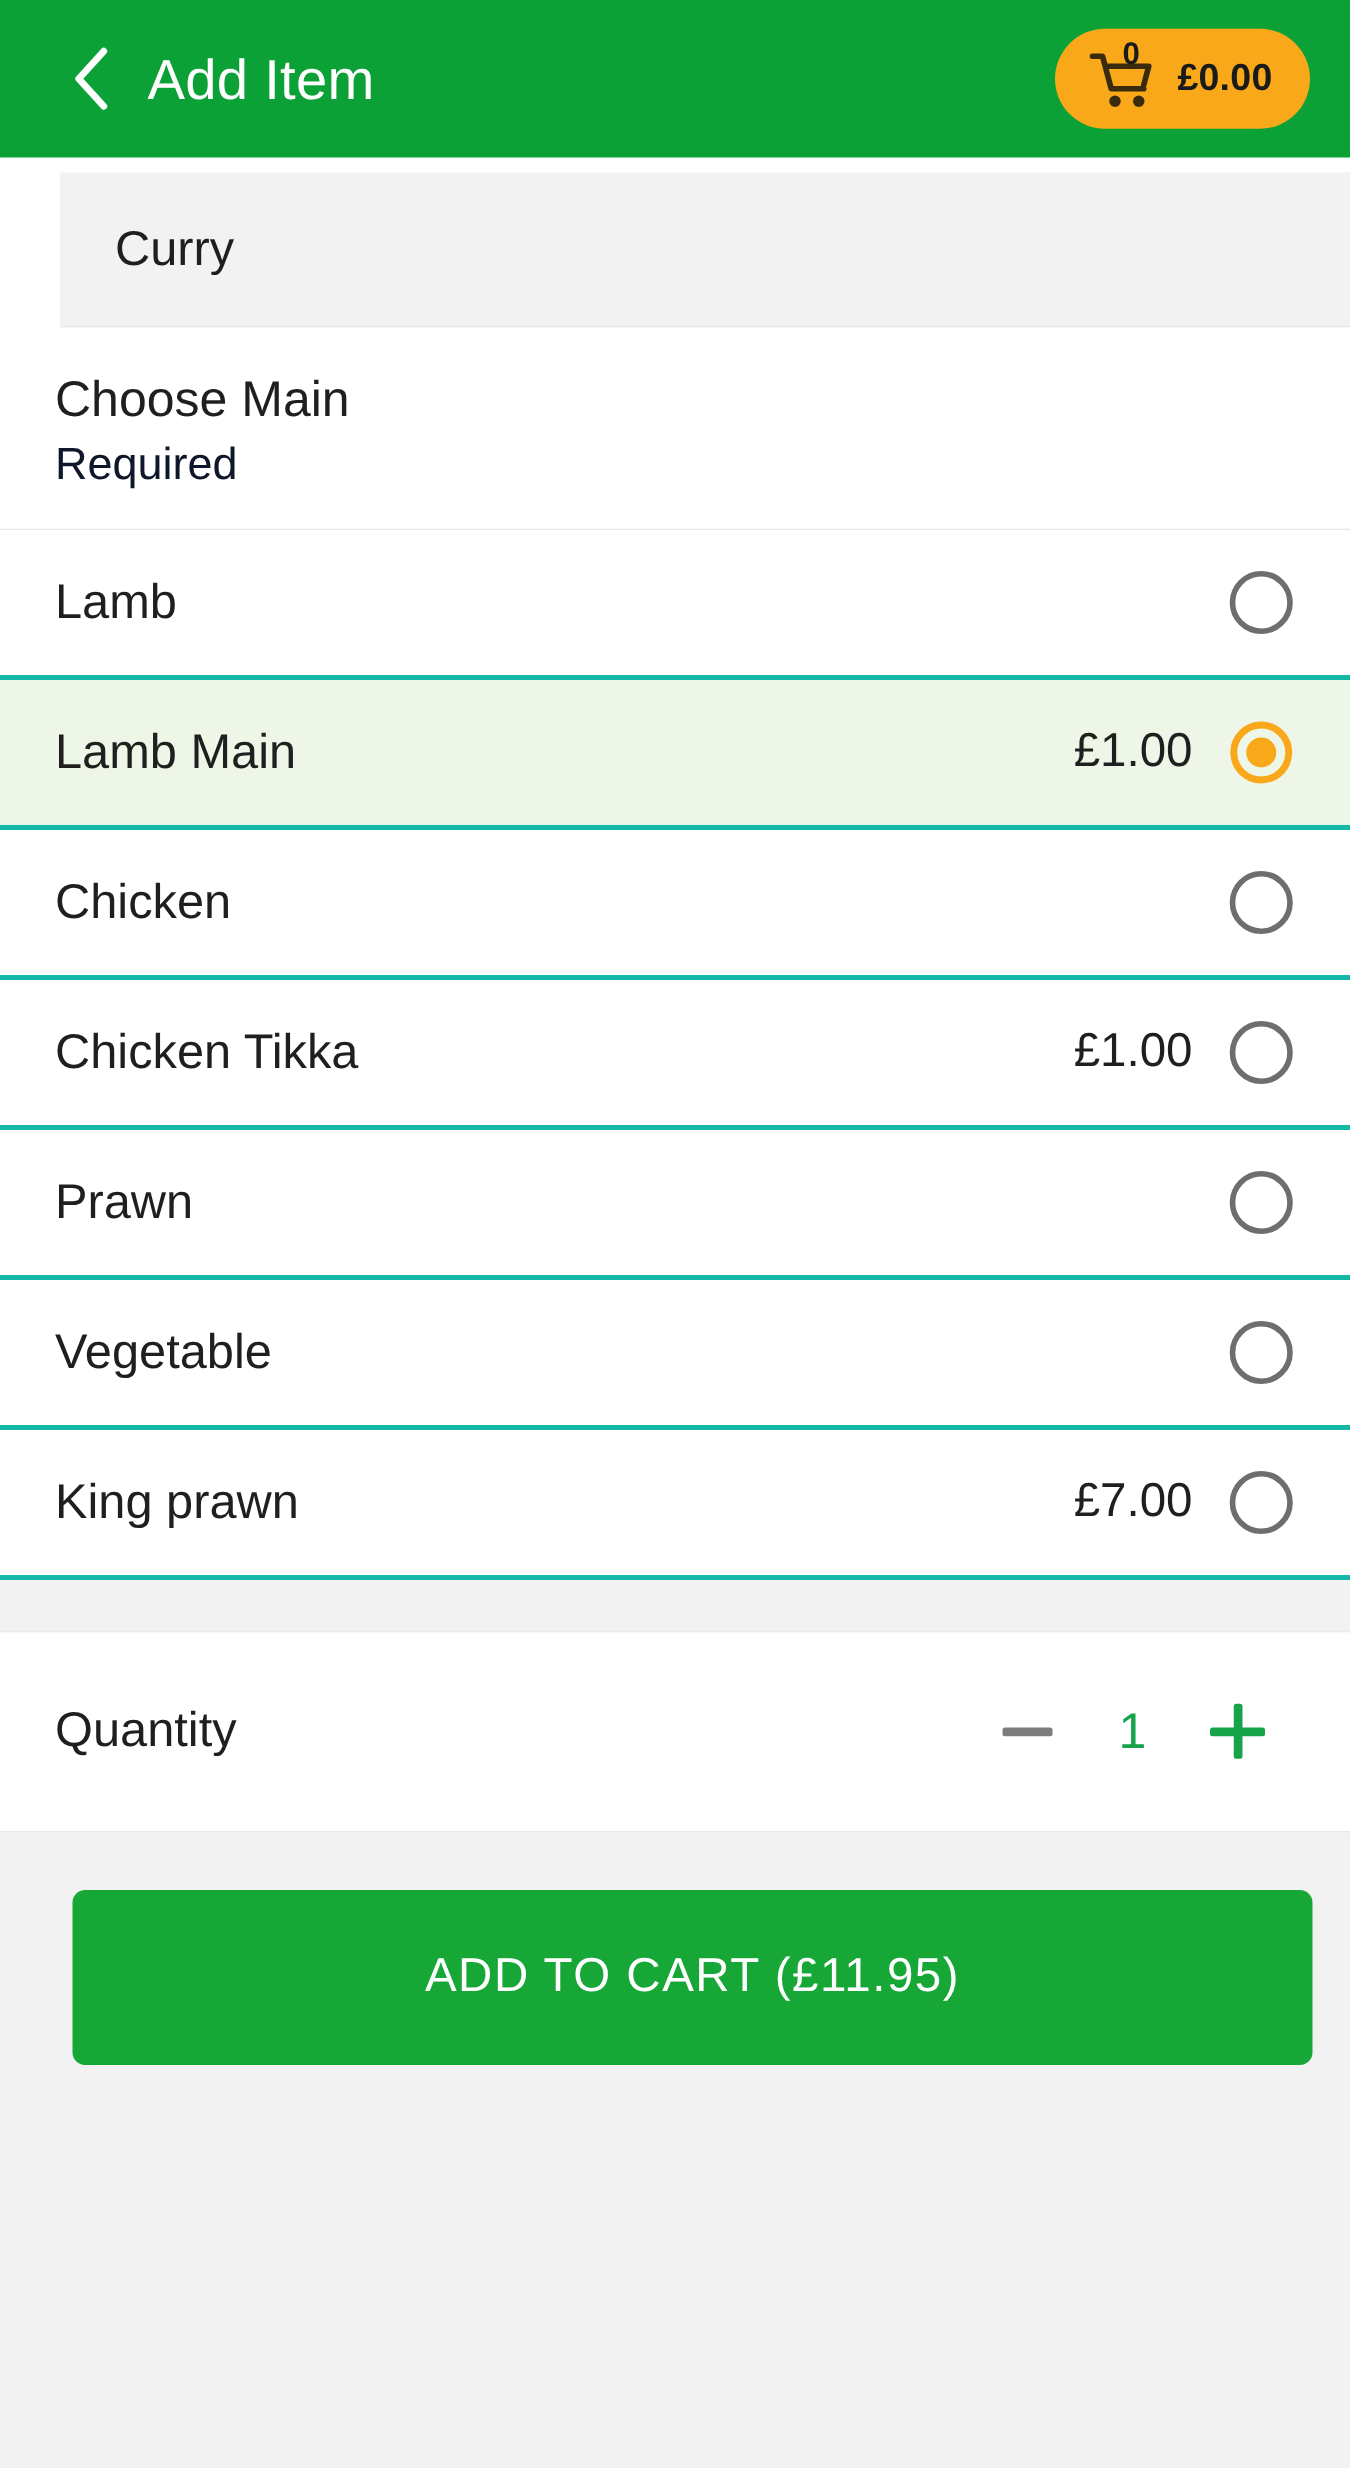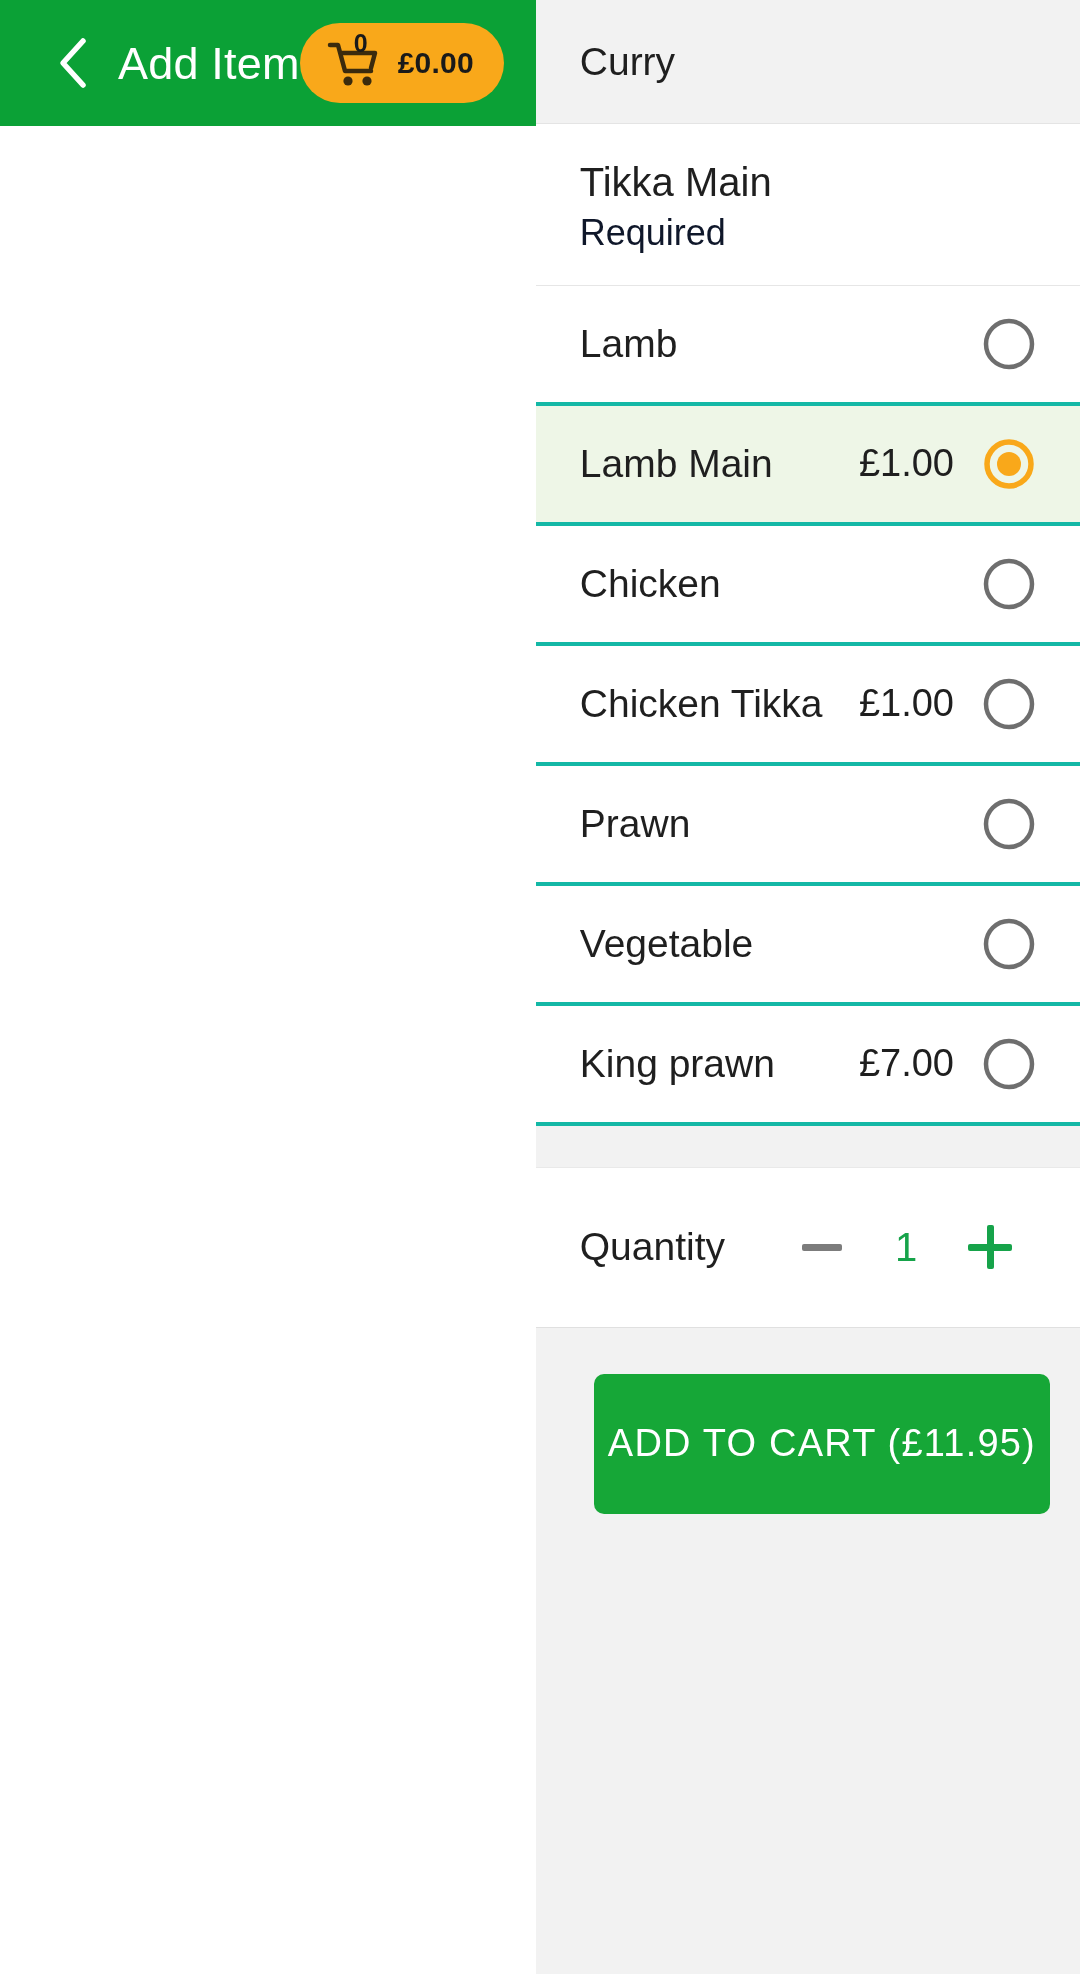--- a/index.html
+++ b/index.html
@@ -2,21 +2,21 @@
 <html><head>
 <meta charset="utf-8">
 <style>
   * { margin:0; padding:0; box-sizing:border-box; }
   html, body {
     width:1080px; height:1974px;
     font-family:"Liberation Sans", sans-serif;
     background:#ffffff;
     overflow:hidden;
   }
-  .screen { width:1080px; height:1974px; display:flex; flex-direction:row; position:relative; }
+  .screen { width:1080px; height:1974px; display:flex; flex-direction:column; position:relative;gap:12px; }
 
   
   .appbar {
     height:126px; background:#0BA136;
     display:flex; align-items:center; flex:0 0 auto;
     padding:0 32px 0 44px; position:relative;
   }
   .back-btn {
     width:56px; height:56px; display:flex; align-items:center; justify-content:center;
     flex:0 0 auto; margin-right:18px;
@@ -36,21 +36,21 @@
     position:absolute; top:-4px; left:28px;
     font-size:25px; font-weight:700; color:#1a1a1a; line-height:1;
   }
   .cart-total { font-size:30px; font-weight:700; color:#1a1a1a; letter-spacing:0.2px; white-space:nowrap; }
 
   
   .content { flex:1 1 auto; display:flex; flex-direction:column; background:#ffffff; min-height:0; }
 
   .cat-band {
     background:#f2f2f2; height:124px; display:flex; align-items:center;
-    padding:0 44px; border-bottom:1px solid #e4e4e4; flex:0 0 auto;
+    padding:0 44px; border-bottom:1px solid #e4e4e4; flex:0 0 auto;margin-left:48px;
   }
   .cat-band-label { font-size:39px; color:#1f1f1f; font-weight:400; }
 
   .group-header {
     background:#ffffff; padding:34px 44px 30px 44px;
     border-bottom:1px solid #e6e6e6; flex:0 0 auto;
   }
   .group-title { font-size:40px; color:#1f1f1f; font-weight:400; line-height:1.22; }
   .group-sub { font-size:36px; color:#0f172a; font-weight:400; margin-top:4px; line-height:1.22; }
 
@@ -127,21 +127,21 @@
     </div>
   </div>
 
   <div class="content">
 
     <div class="cat-band">
       <span class="cat-band-label">Curry</span>
     </div>
 
     <div class="group-header">
-      <div class="group-title">Tikka Main</div>
+      <div class="group-title">Choose Main</div>
       <div class="group-sub">Required</div>
     </div>
 
     <div class="option-row">
       <span class="option-label">Lamb</span>
       <span class="option-price"></span>
       <svg class="radio" viewBox="0 0 54 54">
         <circle cx="27" cy="27" r="23" fill="none" stroke="#6e6e6e" stroke-width="4.5"></circle>
       </svg>
     </div>

